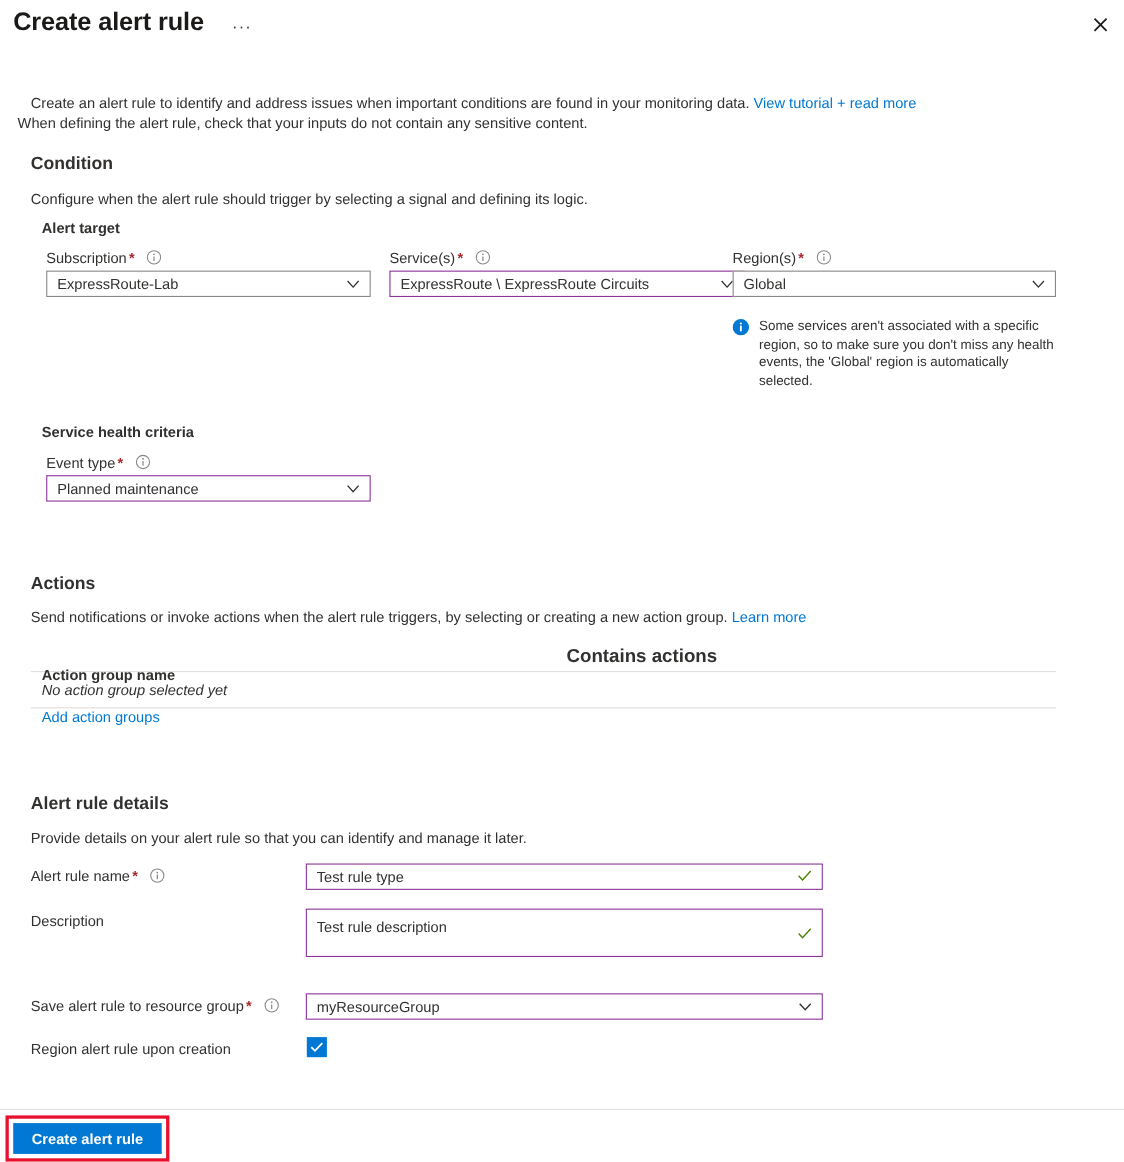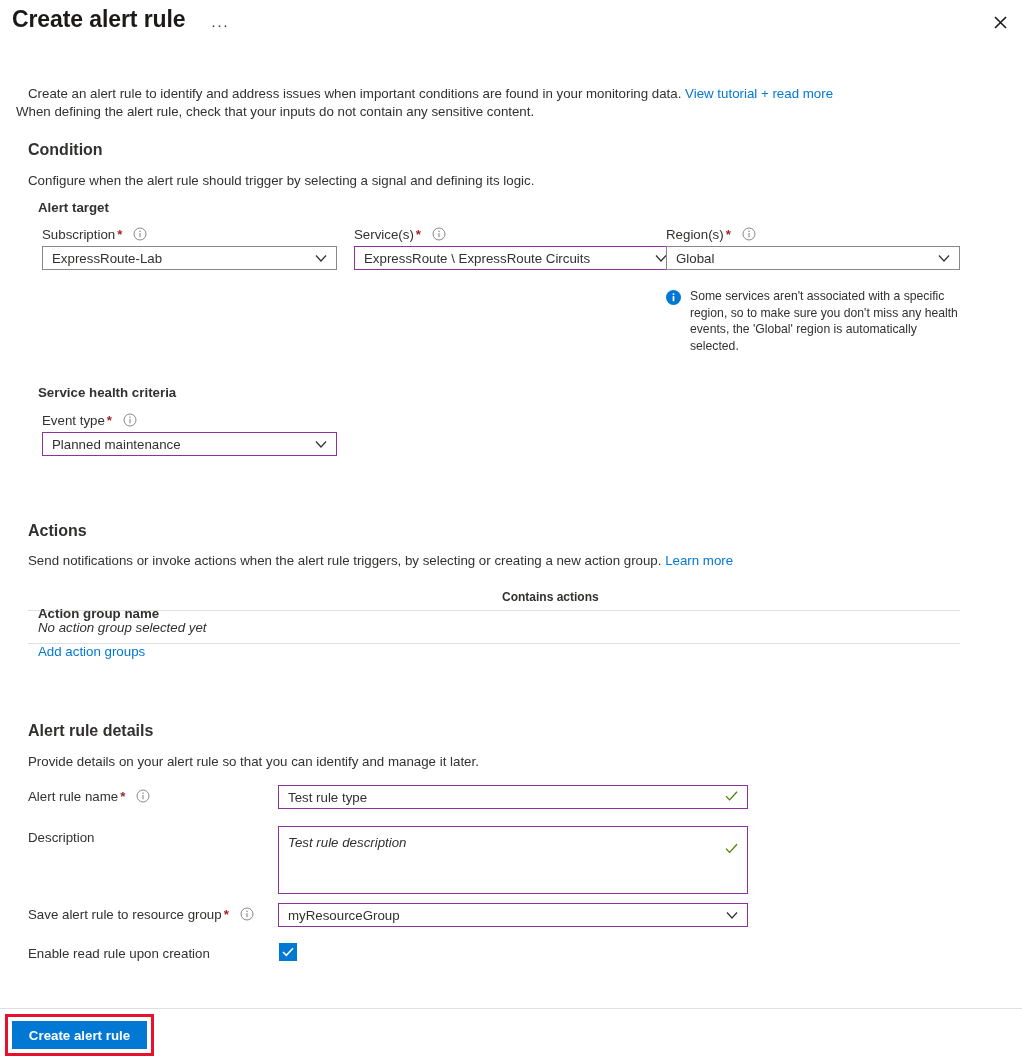--- a/index.html
+++ b/index.html
@@ -182,21 +182,21 @@
     border-bottom: 1px solid #e1dfdd;
   }
   .tbl-row {
     position: relative;
     height: 33px;
     display: flex;
     align-items: center;
     border-bottom: 1px solid #e1dfdd;
   }
   .col-a { width: 474px; font-size: 13.3px; }
-  .col-b { font-size: 12px; }
+  .col-b { font-size: 17px; margin-left: 13px; }
   .tbl-head .col-a, .tbl-head .col-b { font-weight: 600; color: #323130; }
   .empty-cell {
     font-style: italic;
     color: #323130;
   }
   .tbl-link-row {
     height: 31px;
     display: flex;
     font-size: 13.3px;
   }
@@ -396,21 +396,21 @@
 <div class="textbox focused" style="left:278px; top:785px; width:470px; height:24px;">
   <span>Test rule type</span>
   <span class="check-ok">
     <svg width="13" height="11" viewBox="0 0 13 11">
         <path d="M1 5.6 L4.6 9.4 L12 1.3" stroke="#498205" stroke-width="1.3" fill="none"></path>
       </svg>
   </span>
 </div>
 
 <div class="field-label" style="left:28px; top:830px;">Description</div>
-<div class="textarea-box" style="left:278px; top:826px; width:470px; height:68px;font-style:italic;">
+<div class="textarea-box" style="left:278px; top:826px; width:470px; height:44px;">
   <span>Test rule description</span>
   <span class="check-ok" style="top:14px; transform:none;">
     <svg width="13" height="11" viewBox="0 0 13 11">
         <path d="M1 5.6 L4.6 9.4 L12 1.3" stroke="#498205" stroke-width="1.3" fill="none"></path>
       </svg>
   </span>
 </div>
 
 <div class="field-label" style="left:28px; top:907px;">
   <span>Save alert rule to resource group</span><span class="req">*</span>
@@ -424,21 +424,21 @@
 </div>
 <div class="select focused" style="left:278px; top:903px; width:470px; height:24px;">
   <span>myResourceGroup</span>
   <span class="chevron">
     <svg width="12" height="8" viewBox="0 0 12 8">
         <path d="M1 1 L6 6.5 L11 1" stroke="#323130" stroke-width="1.2" fill="none"></path>
       </svg>
   </span>
 </div>
 
-<div class="field-label" style="left:28px; top:946px;">Enable read rule upon creation</div>
+<div class="field-label" style="left:28px; top:946px;">Region alert rule upon creation</div>
 <div class="checkbox" style="left:279px; top:943px;">
   <svg width="12" height="10" viewBox="0 0 12 10" aria-hidden="true">
       <path d="M1 5 L4.3 8.3 L11 1.3" stroke="#ffffff" stroke-width="1.6" fill="none"></path>
     </svg>
 </div>
 
 <div class="footer-sep"></div>
 <button class="create-btn">Create alert rule</button>
 <div class="highlight-box"></div>
 

